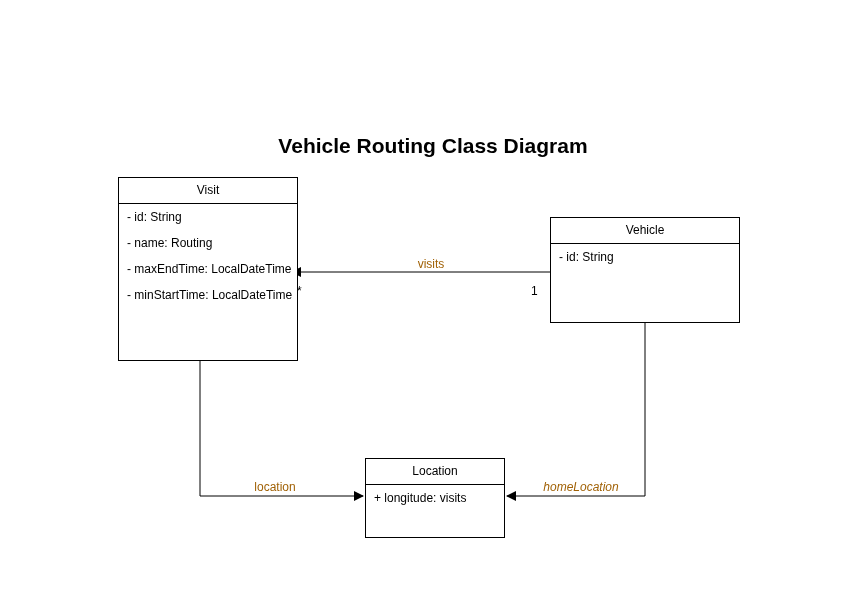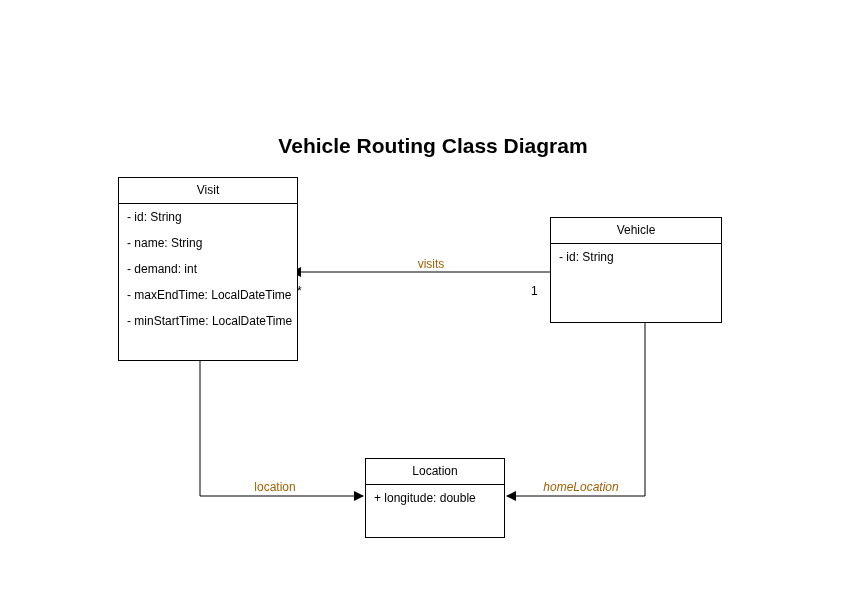--- a/index.html
+++ b/index.html
@@ -43,21 +43,21 @@
     overflow: hidden;
   }
   .attr-row {
     height: 26px;
     line-height: 26px;
     padding-left: 8px;
     white-space: nowrap;
     overflow: hidden;
   }
   #box-visit    { left: 110px; top: 177px; width: 180px; height: 184px; margin-left: 8px; }
-  #box-vehicle  { left: 550px; top: 217px; width: 172px; height: 106px; }
+  #box-vehicle  { left: 550px; top: 217px; width: 190px; height: 106px; }
   #box-location { left: 365px; top: 458px; width: 140px; height: 80px; }
 
   .edges-layer {
     position: absolute;
     left: 0;
     top: 0;
     width: 850px;
     height: 600px;
   }
   .edge-label {
@@ -99,42 +99,41 @@
     <path d="M 200 361 L 200 496 L 363 496" stroke="#000000" stroke-width="1" fill="none" marker-end="url(#arrowhead)"></path>
     <path d="M 645 323 L 645 496 L 507 496" stroke="#000000" stroke-width="1" fill="none" marker-end="url(#arrowhead)"></path>
   </svg>
 
   <div class="class-box" id="box-visit">
     <div class="class-header">
       <span>Visit</span>
     </div>
     <div>
       <div class="attr-row">- id: String</div>
-      <div class="attr-row">- name: String</div>
-      <div class="attr-row">- demand: int</div>
+      <div class="attr-row">- name: Routing</div>
       <div class="attr-row">- maxEndTime: LocalDateTime</div>
       <div class="attr-row">- minStartTime: LocalDateTime</div>
     </div>
   </div>
 
   <div class="class-box" id="box-vehicle">
     <div class="class-header">
       <span>Vehicle</span>
     </div>
     <div>
       <div class="attr-row">- id: String</div>
     </div>
   </div>
 
   <div class="class-box" id="box-location">
     <div class="class-header">
       <span>Location</span>
     </div>
     <div>
-      <div class="attr-row">+ longitude: double</div>
+      <div class="attr-row">+ longitude: visits</div>
     </div>
   </div>
 
   <div class="edge-label" id="label-visits">visits</div>
   <div class="multiplicity" id="mult-target">*</div>
   <div class="multiplicity" id="mult-source">1</div>
   <div class="edge-label" id="label-location">location</div>
   <div class="edge-label" id="label-homelocation">homeLocation</div>
 
 </div>

